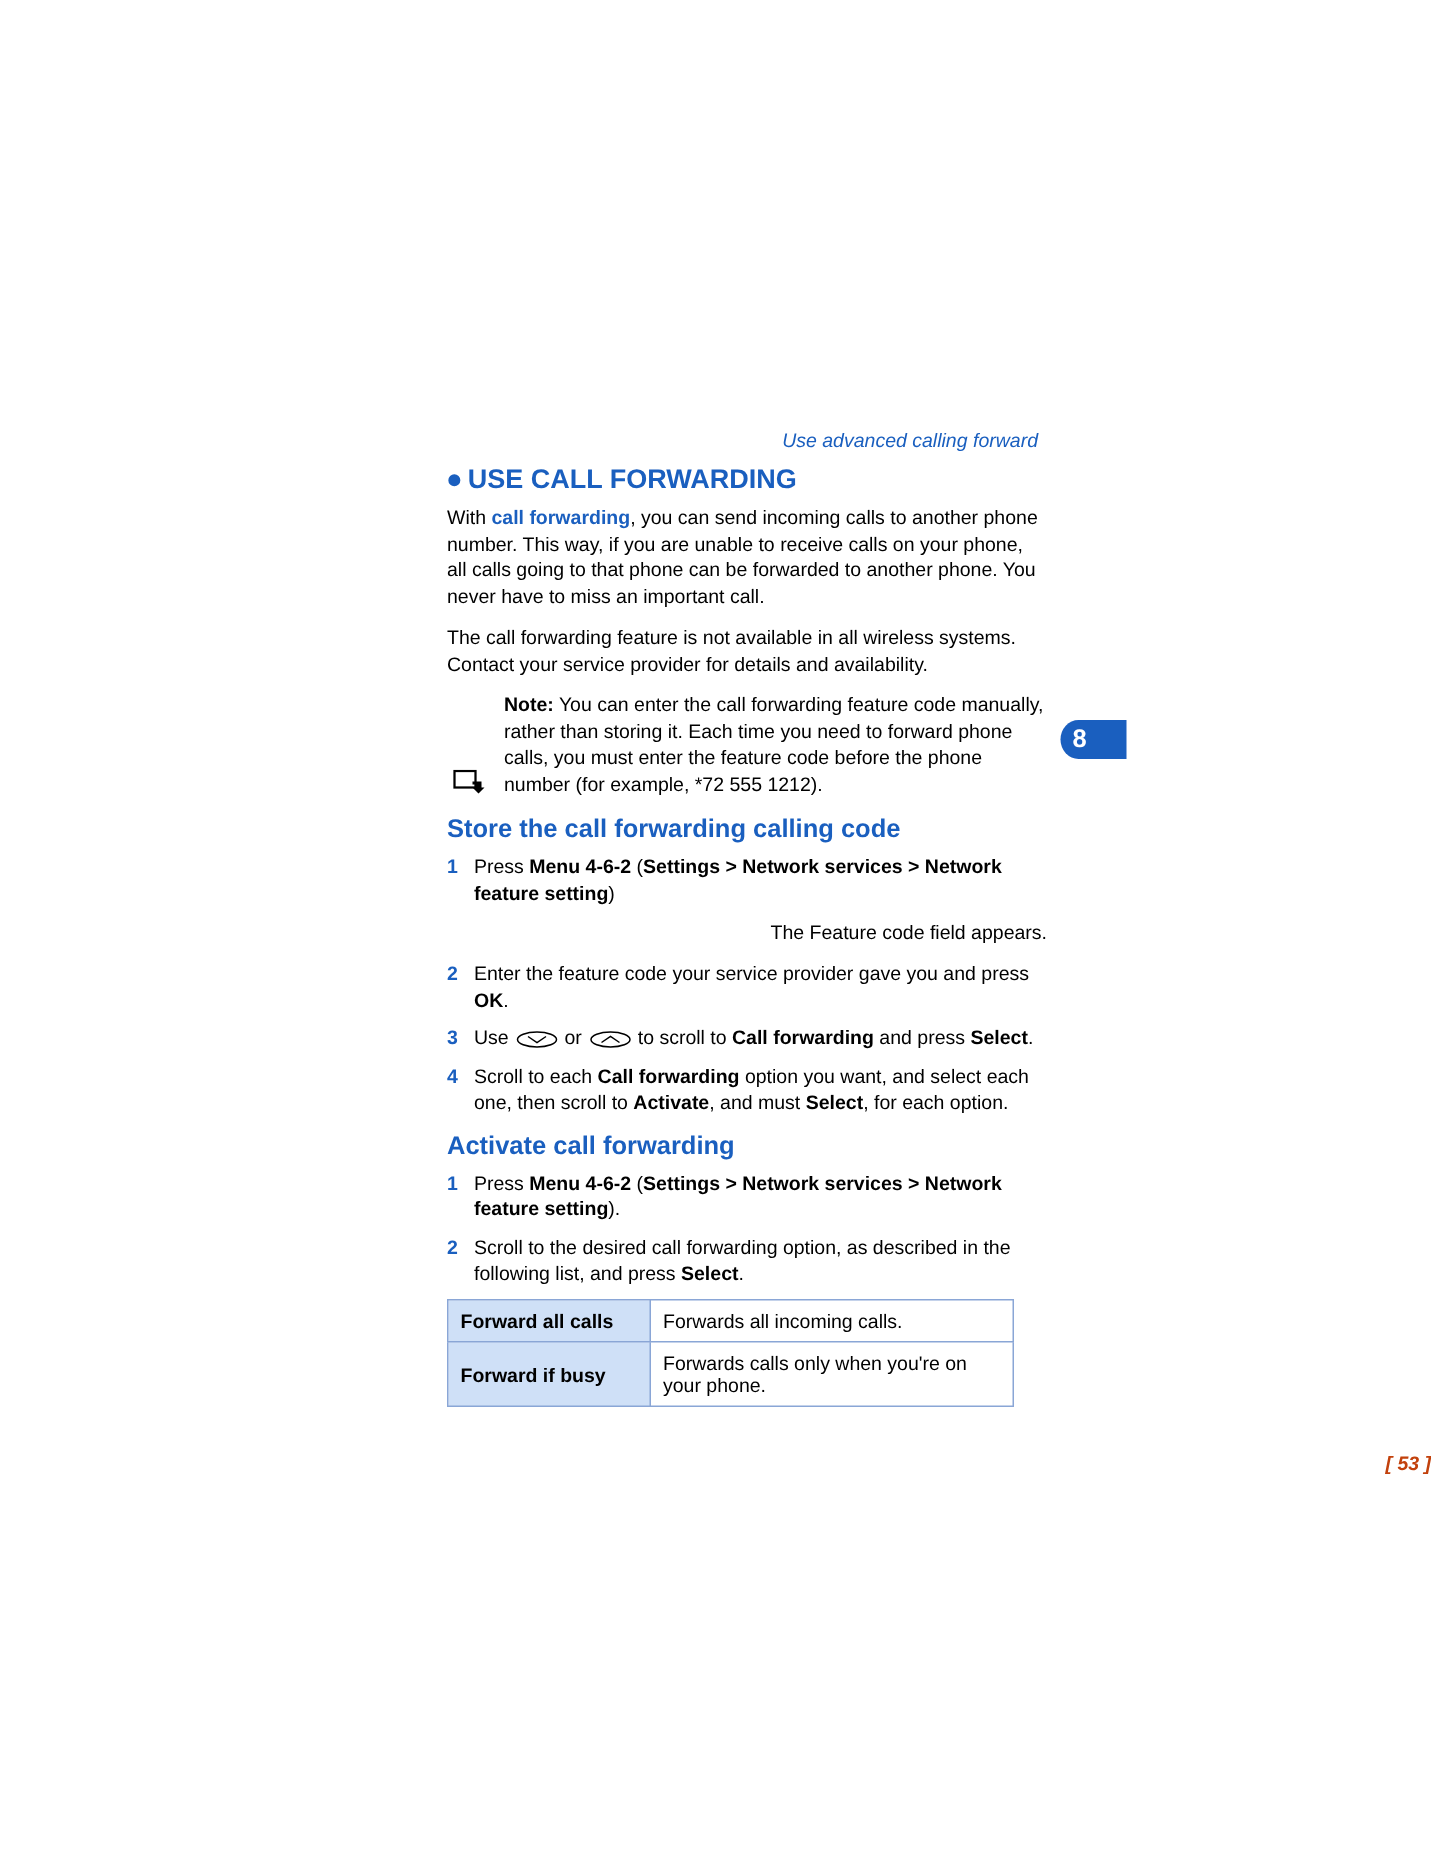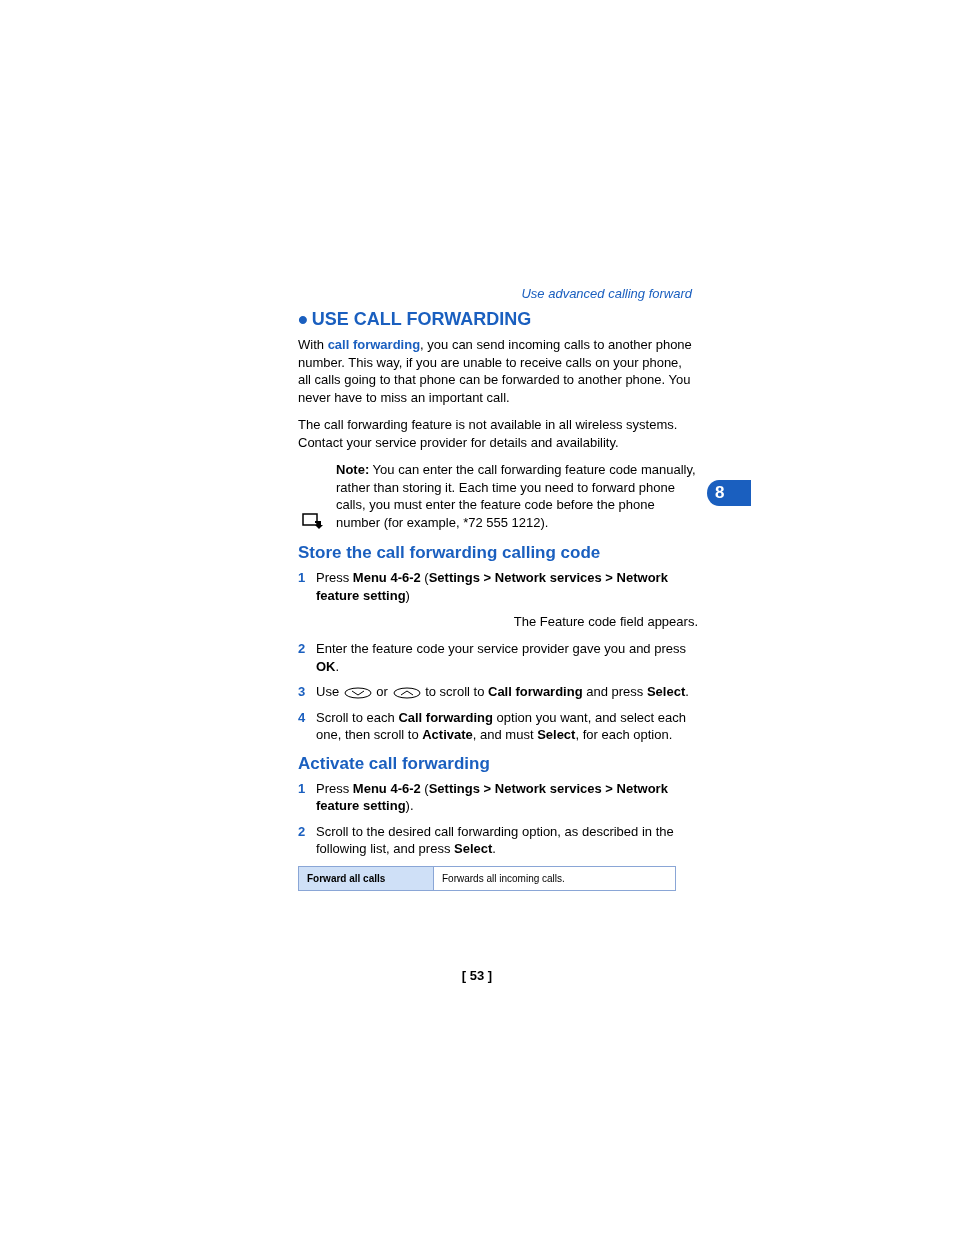--- a/index.html
+++ b/index.html
@@ -99,37 +99,38 @@
   }
   .bold { font-weight: bold; }
   table.fw-table {
     border-collapse: collapse;
     width: 378px;
     margin-top: 6px;
   }
   table.fw-table td {
     border: 1px solid #8aa6d6;
     padding: 6px 8px;
-    font-size: 10px;
+    font-size: 13px;
     vertical-align: middle;
   }
   table.fw-table td.label {
     background: #cfe0f7;
     font-weight: bold;
     width: 118px;
   }
   .page-number {
     position: absolute;
     left: 0;
     width: 954px;
     top: 968px;
-    text-align: center;
-    color: #000000;
-    font-weight: bold;
-    font-size: 13px;
+    text-align: right;
+    color: #c2410c;
+    font-weight: bold;
+    font-size: 13px;
+    font-style: italic;
   }
   .chapter-tab {
     position: absolute;
     left: 707px;
     top: 480px;
     width: 44px;
     height: 26px;
     background: #1a5fbf;
     border-radius: 12px 0 0 12px / 13px 0 0 13px;
     color: #fff;
@@ -222,18 +223,22 @@
       <span>Scroll to the desired call forwarding option, as described in the following list, and press </span><span class="bold">Select</span><span>.</span>
     </div>
   </div>
 
   <table class="fw-table">
     <tbody>
         <tr>
       <td class="label">Forward all calls</td>
       <td>Forwards all incoming calls.</td>
     </tr>
+    <tr>
+      <td class="label">Forward if busy</td>
+      <td>Forwards calls only when you're on your phone.</td>
+    </tr>
   </tbody>
     </table>
 
 </div>
 
 <div class="page-number">[ 53 ]</div>
 
 </body></html>

